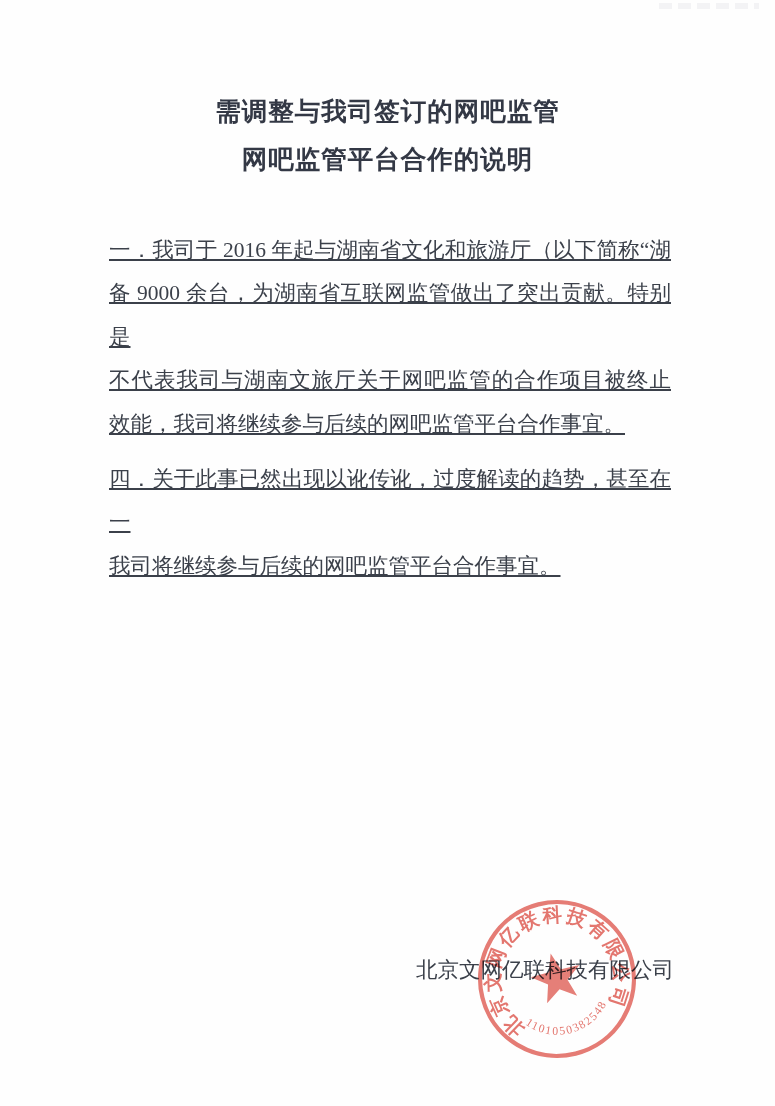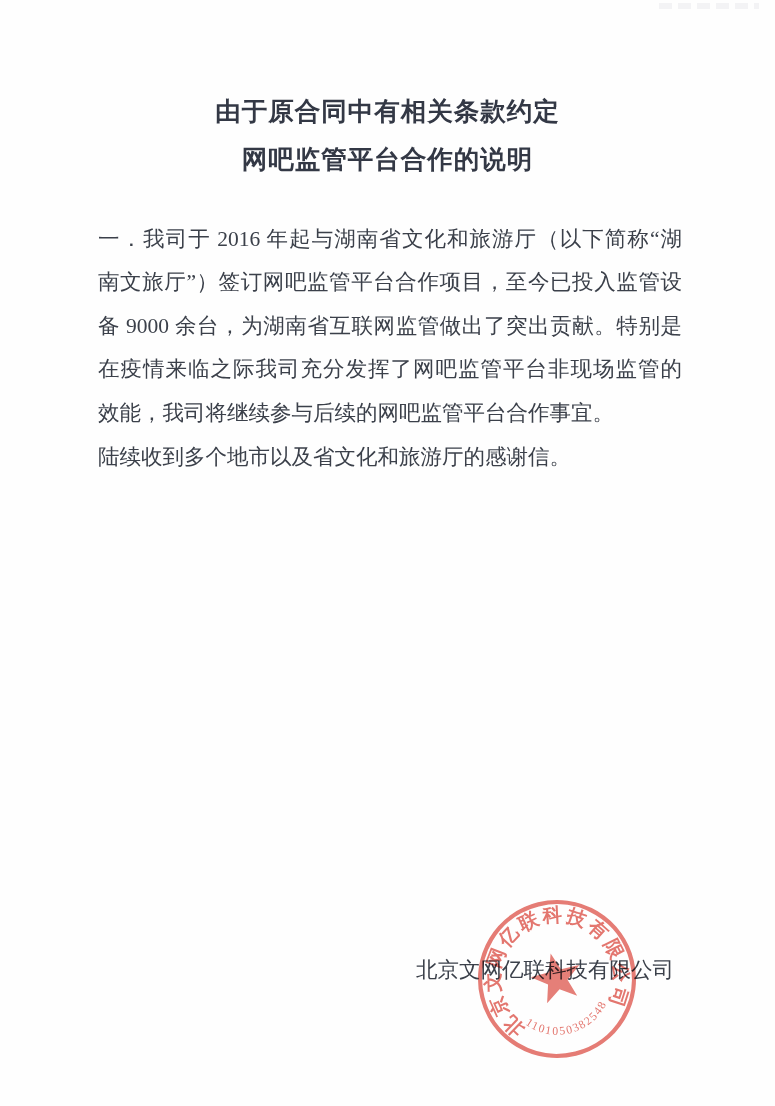--- a/index.html
+++ b/index.html
@@ -35,21 +35,21 @@
   }
   .doc-body {
     position: absolute;
     top: 217px;
     left: 97px;
     width: 586px;
     font-size: 21.5px;
     line-height: 43.4px;
     color: #3b404a;
   }
-  .paragraph { margin: 1px; }
+  .paragraph { margin: 12px; text-decoration: underline; }
   .line {
     text-align: justify;
     text-align-last: justify;
   }
   .line.para-end {
     text-align-last: left;
   }
   .signature {
     position: absolute;
     top: 946px;
@@ -73,34 +73,34 @@
   }
 </style>
 </head>
 <body>
 
 <div class="page">
 
   <div class="scan-artifact"></div>
 
   <div class="doc-title">
-    <div>由于原合同中有相关条款约定</div>
+    <div>需调整与我司签订的网吧监管</div>
     <div>网吧监管平台合作的说明</div>
   </div>
 
   <div class="doc-body">
       <div class="paragraph">
         <div class="line">一．我司于 2016 年起与湖南省文化和旅游厅（以下简称“湖</div>
-        <div class="line">南文旅厅”）签订网吧监管平台合作项目，至今已投入监管设</div>
         <div class="line">备 9000 余台，为湖南省互联网监管做出了突出贡献。特别是</div>
-        <div class="line">在疫情来临之际我司充分发挥了网吧监管平台非现场监管的</div>
+        <div class="line">不代表我司与湖南文旅厅关于网吧监管的合作项目被终止</div>
         <div class="line para-end">效能，我司将继续参与后续的网吧监管平台合作事宜。</div>
       </div>
       <div class="paragraph">
-        <div class="line para-end">陆续收到多个地市以及省文化和旅游厅的感谢信。</div>
+        <div class="line">四．关于此事已然出现以讹传讹，过度解读的趋势，甚至在一</div>
+        <div class="line para-end">我司将继续参与后续的网吧监管平台合作事宜。</div>
       </div>
     </div>
 
   <div class="signature">
     <div>北京文网亿联科技有限公司</div>
   </div>
 
   <svg class="seal" viewBox="0 0 170 170" aria-hidden="true">
     <defs>
       <path id="seal-top-arc" d="M 44.7,125.3 A 57,57 0 1 1 125.3,125.3" fill="none"></path>

